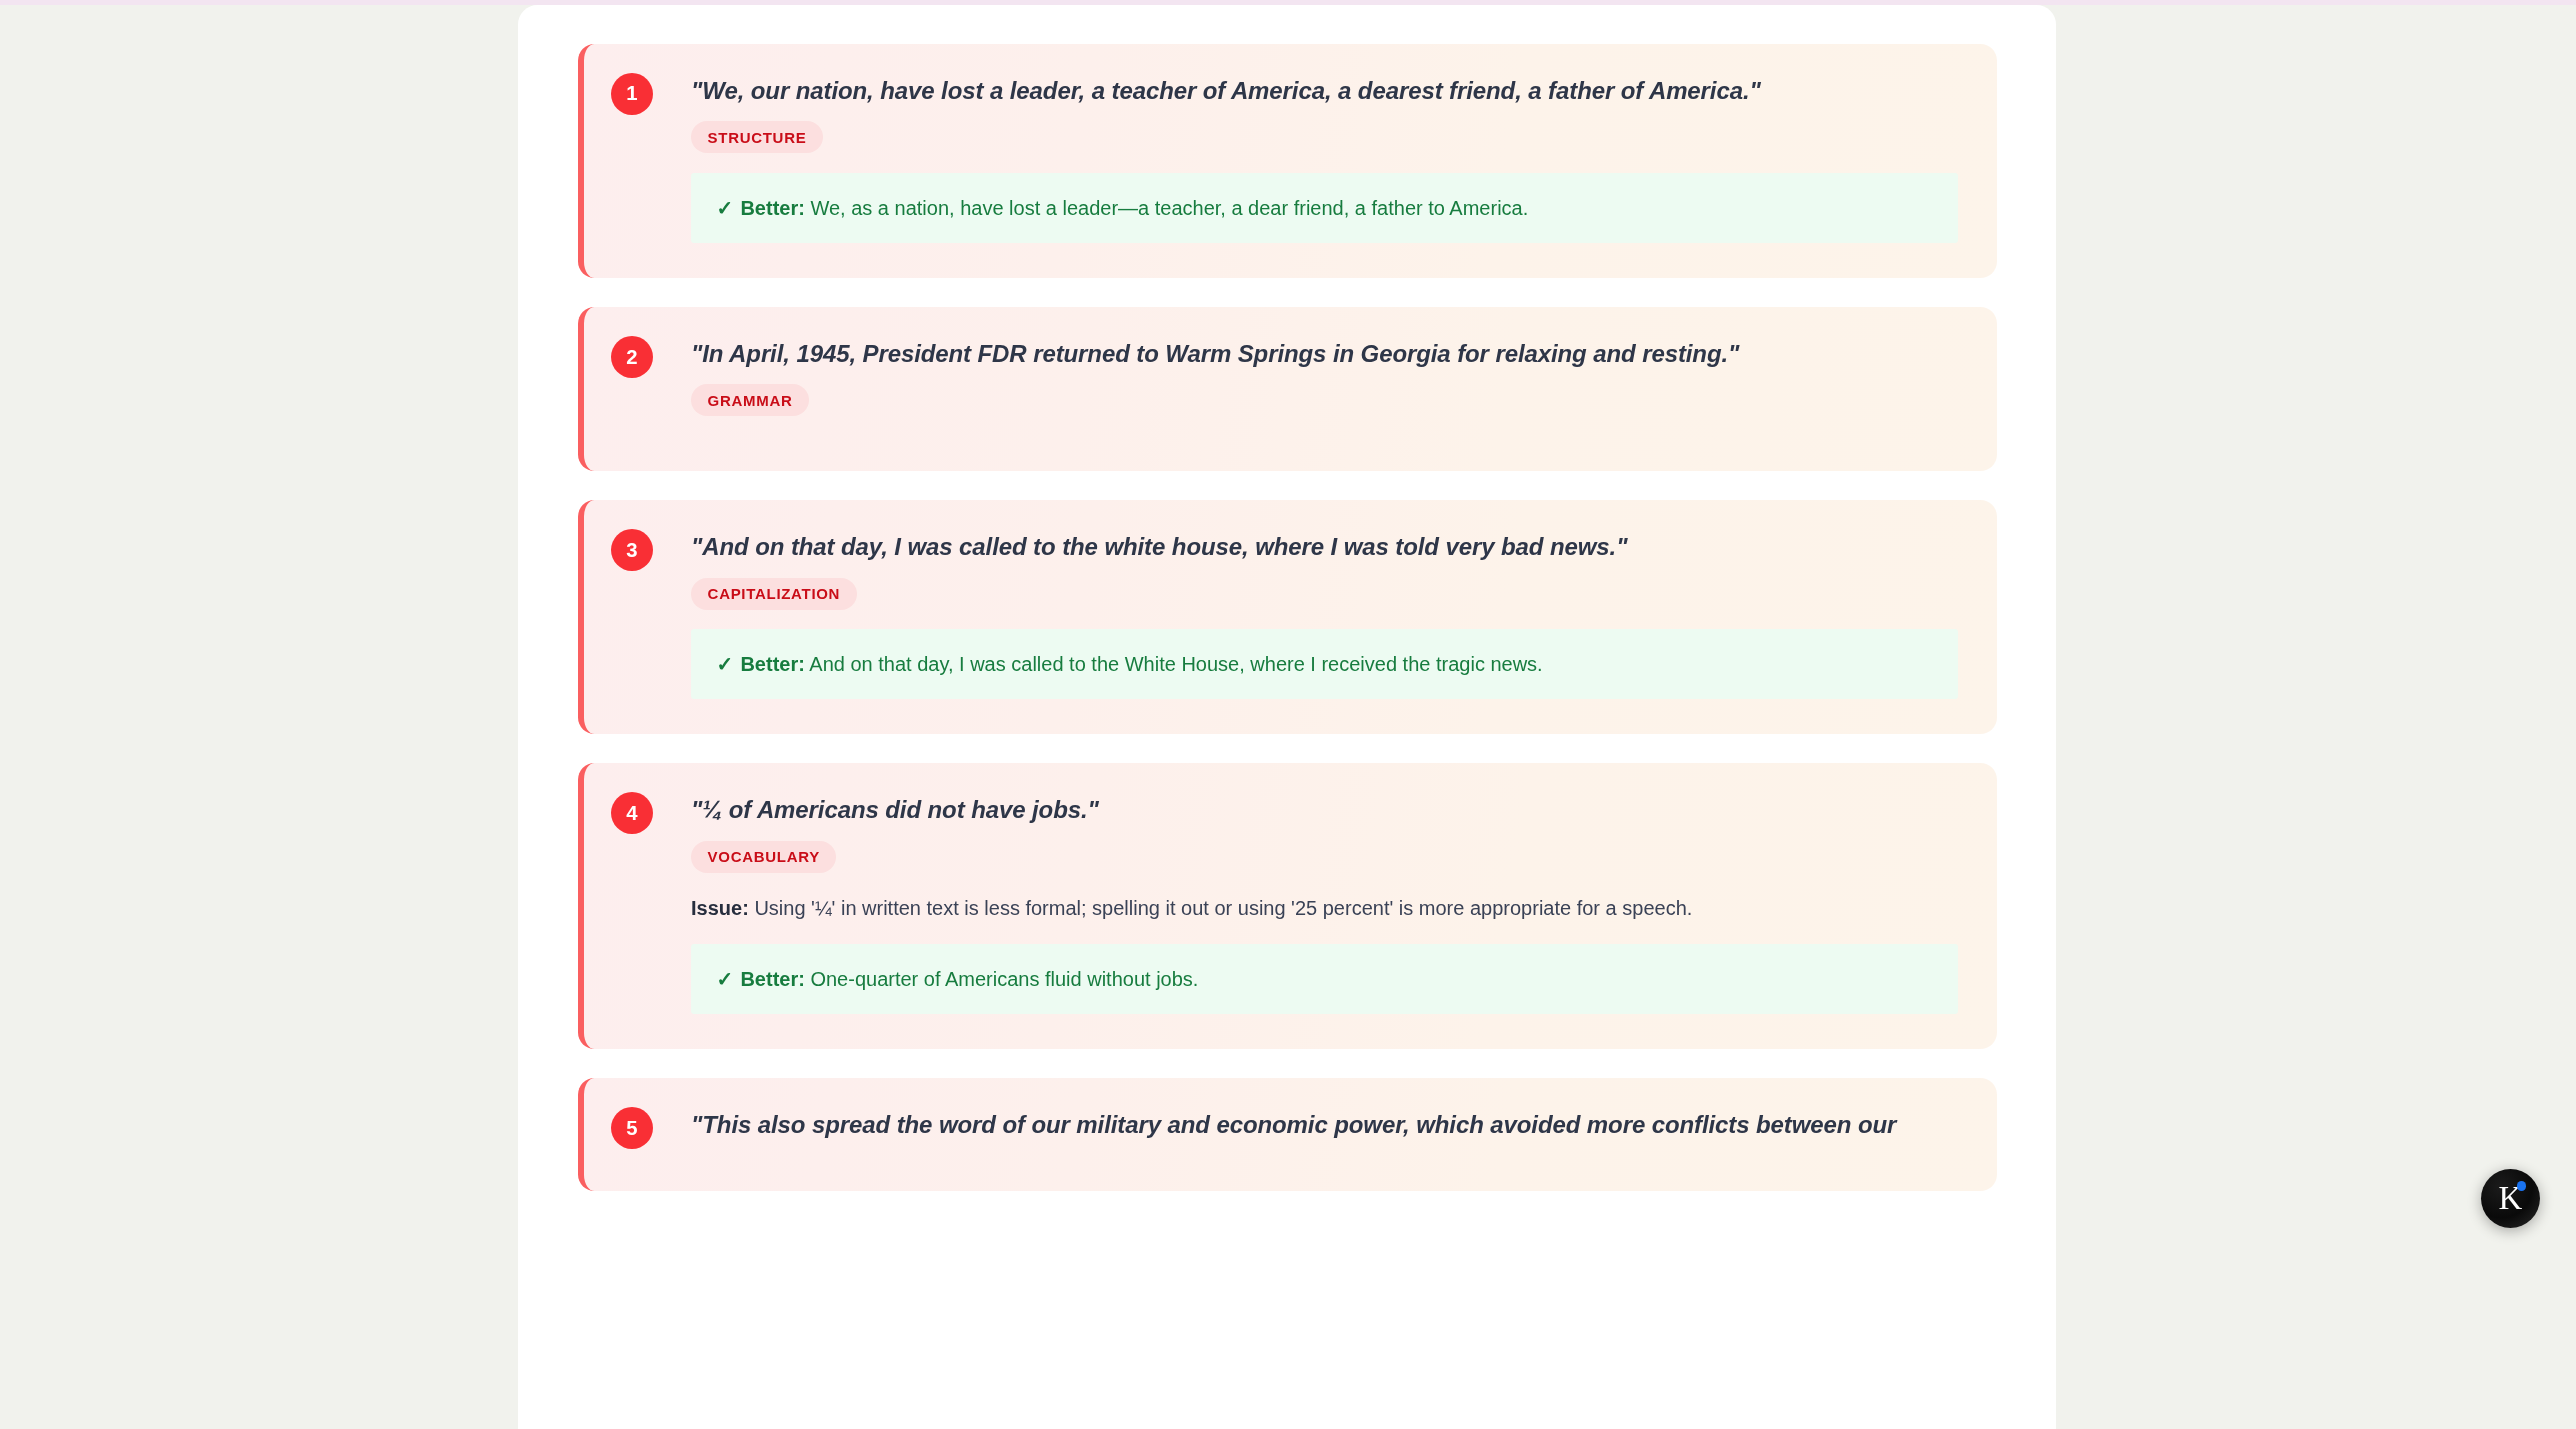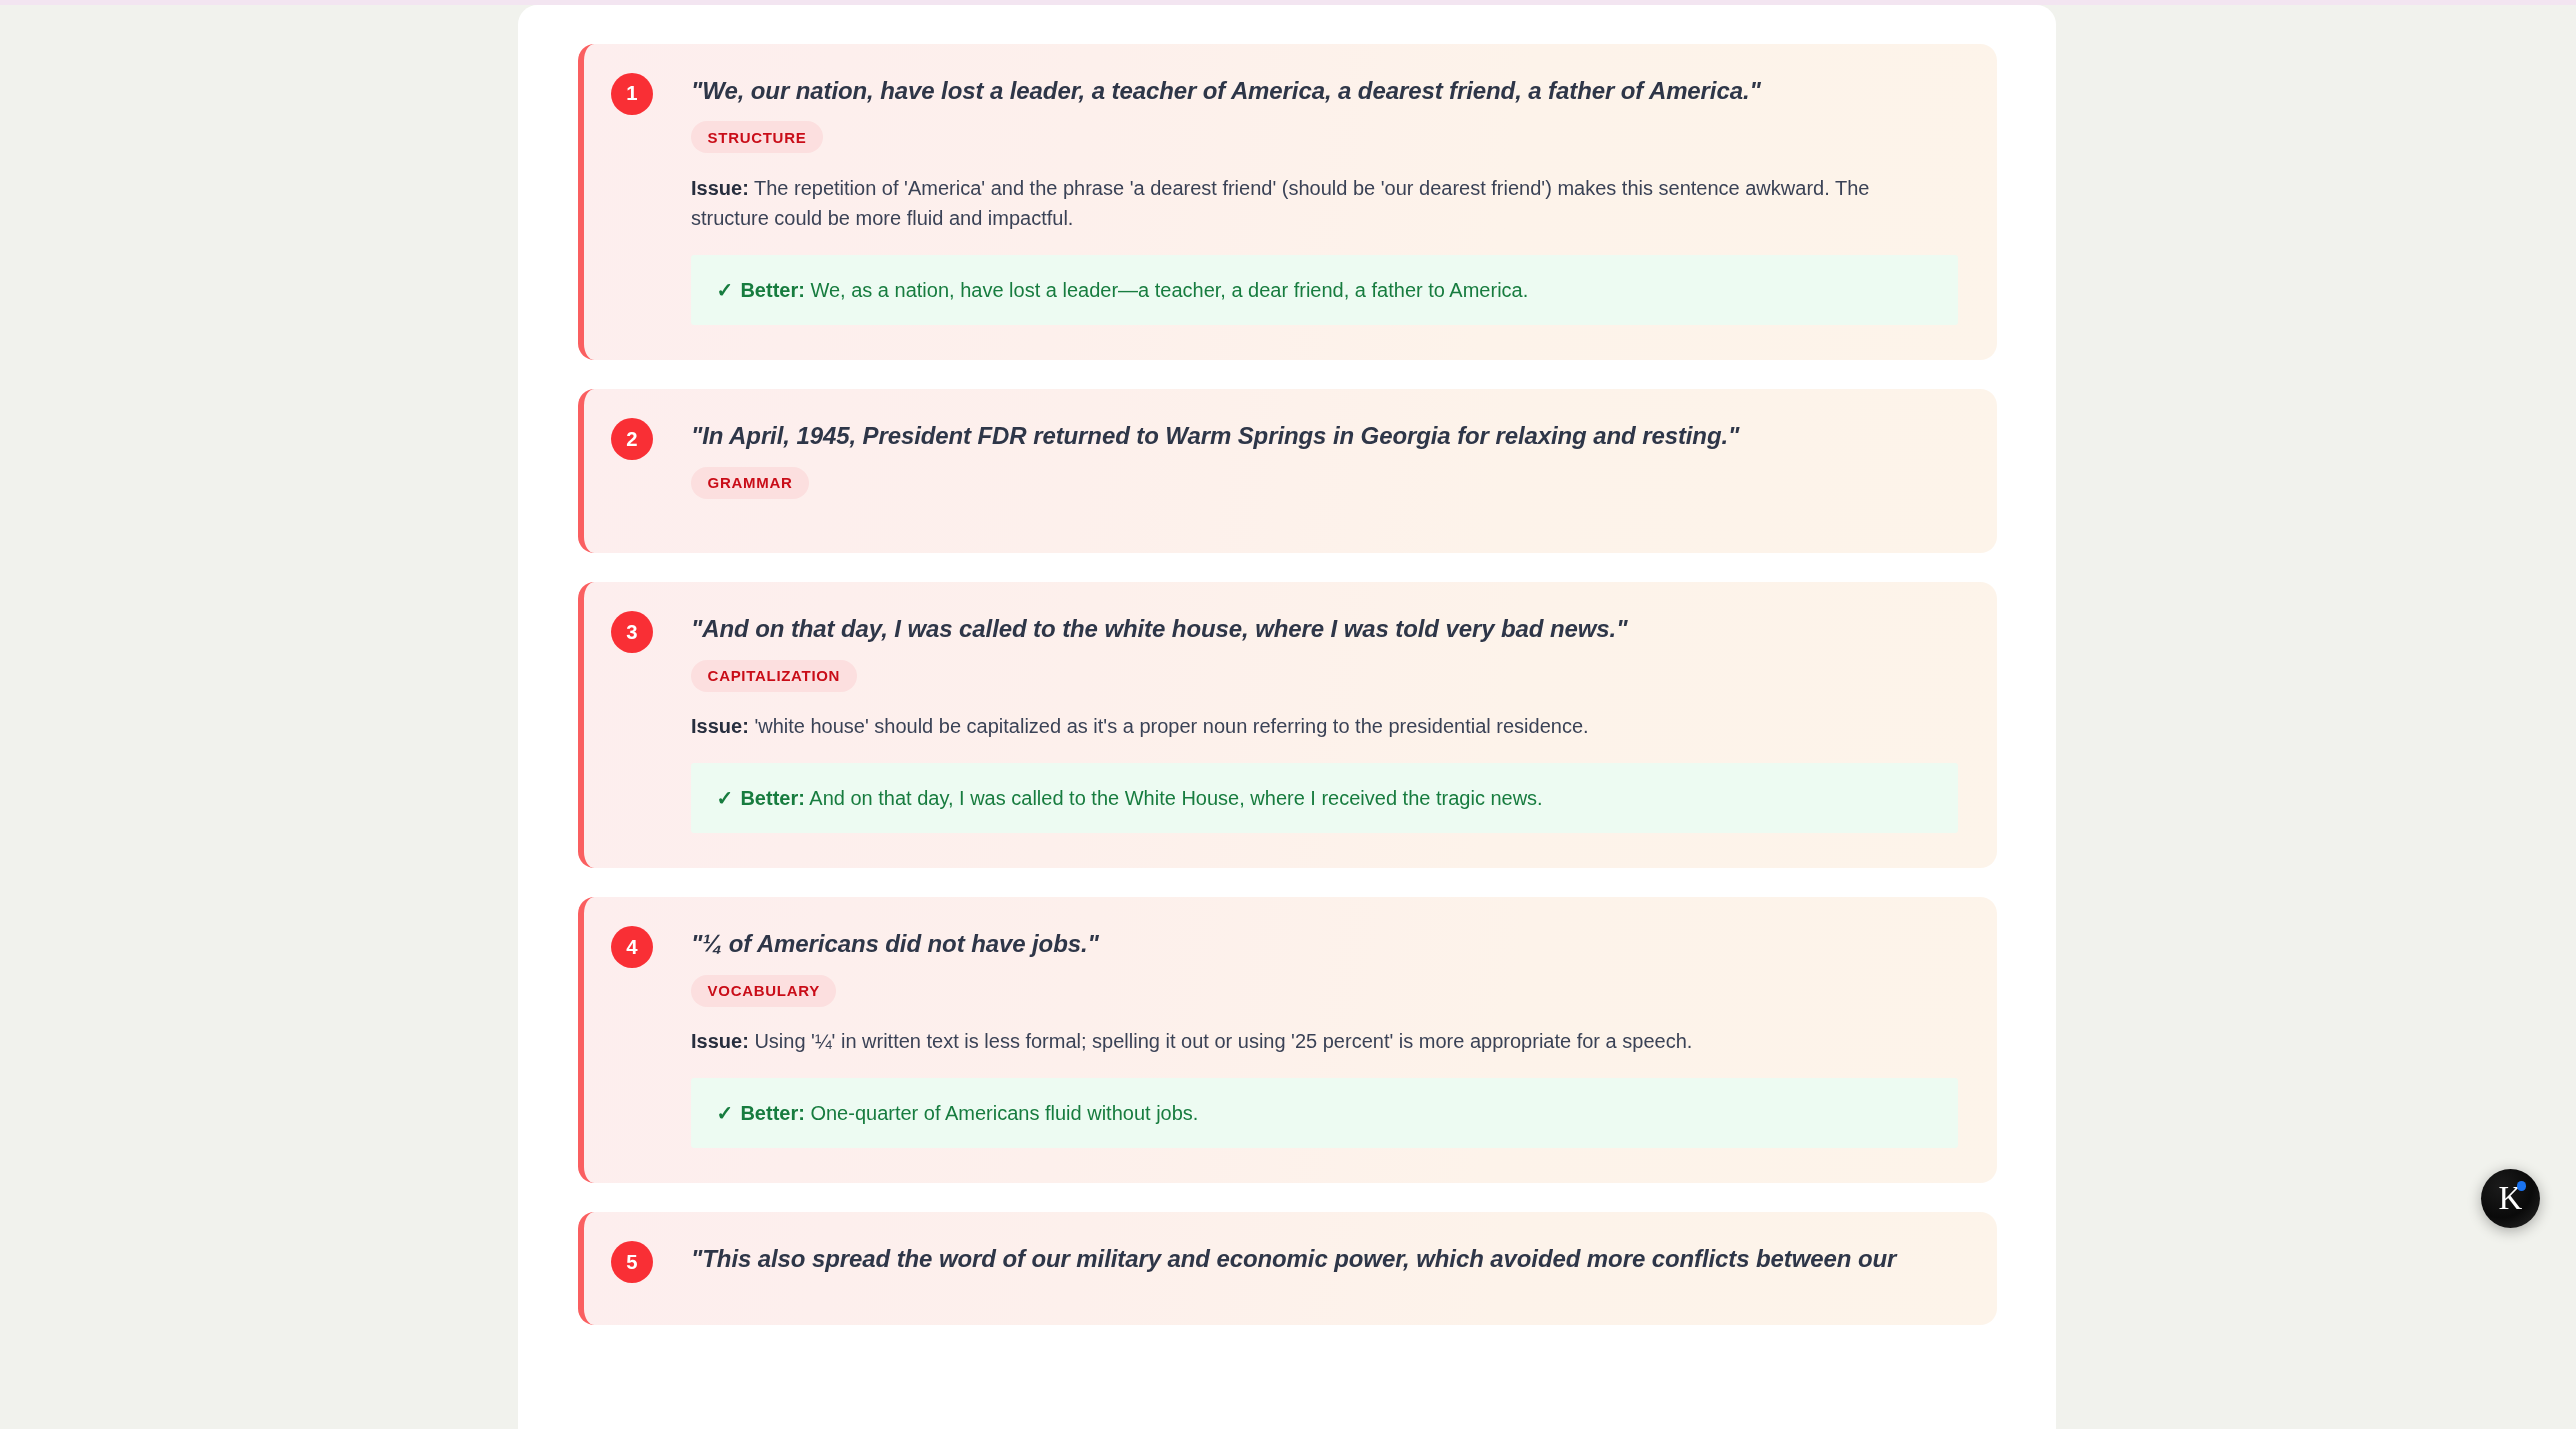--- a/index.html
+++ b/index.html
@@ -162,24 +162,20 @@
 <div class="top-strip"></div>
 
 <div class="panel">
   <div class="panel-inner">
 
     <div class="card">
       <div class="num-badge">1</div>
       <div class="card-body">
         <div class="quote">"We, our nation, have lost a leader, a teacher of America, a dearest friend, a father of America."</div>
         <div class="pill">STRUCTURE</div>
-        <div class="issue">
-          <b>Issue:</b>
-          <span>The repetition of 'America' and the phrase 'a dearest friend' (should be 'our dearest friend') makes this sentence awkward. The structure could be more fluid and impactful.</span>
-        </div>
         <div class="better">
           <span class="chk">✓</span>
           <b>Better:</b>
           <span>We, as a nation, have lost a leader—a teacher, a dear friend, a father to America.</span>
         </div>
       </div>
     </div>
 
     <div class="card">
       <div class="num-badge">2</div>
@@ -187,24 +183,20 @@
         <div class="quote">"In April, 1945, President FDR returned to Warm Springs in Georgia for relaxing and resting."</div>
         <div class="pill">GRAMMAR</div>
       </div>
     </div>
 
     <div class="card">
       <div class="num-badge">3</div>
       <div class="card-body">
         <div class="quote">"And on that day, I was called to the white house, where I was told very bad news."</div>
         <div class="pill">CAPITALIZATION</div>
-        <div class="issue">
-          <b>Issue:</b>
-          <span>'white house' should be capitalized as it's a proper noun referring to the presidential residence.</span>
-        </div>
         <div class="better">
           <span class="chk">✓</span>
           <b>Better:</b>
           <span>And on that day, I was called to the White House, where I received the tragic news.</span>
         </div>
       </div>
     </div>
 
     <div class="card">
       <div class="num-badge">4</div>

